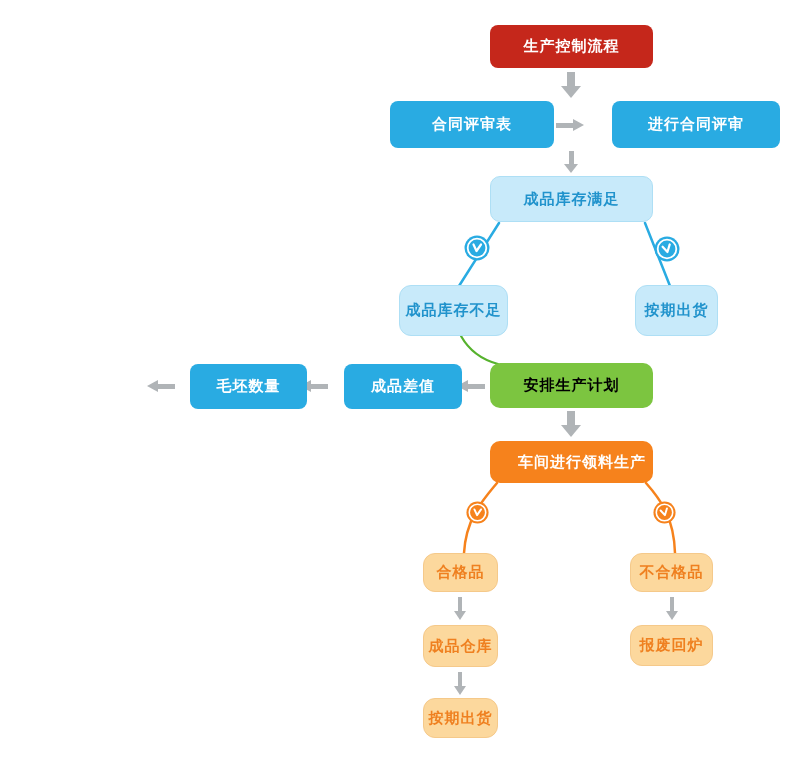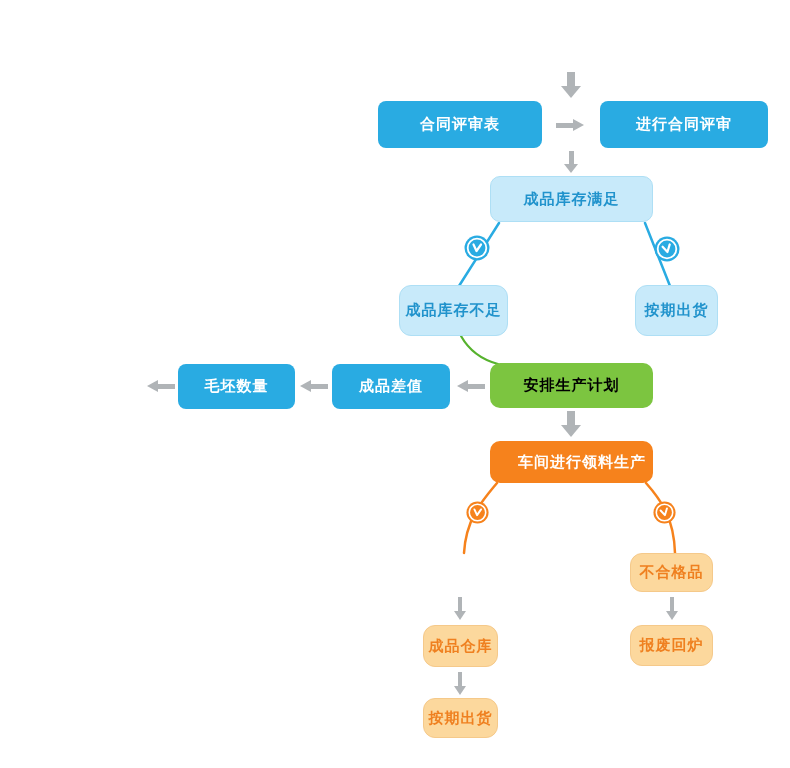--- a/index.html
+++ b/index.html
@@ -5,21 +5,21 @@
   html,body{margin:0;padding:0;background:#fff;}
   #canvas{
     position:relative;width:790px;height:768px;background:#ffffff;overflow:hidden;
     font-family:"Liberation Sans","DejaVu Sans",sans-serif;
   }
   .node{
     position:absolute;box-sizing:border-box;display:flex;align-items:center;justify-content:center;
     font-weight:bold;font-size:15px;letter-spacing:1px;z-index:3;
   }
   .red    {background:var(--red);color:#fff;border-radius:8px;}
-  .blue   {background:var(--blue);color:#fff;border-radius:8px;}
+  .blue   {background:var(--blue);color:#fff;border-radius:8px;margin-left:12px;}
   .green  {background:var(--green);color:#000000;border-radius:10px;}
   .orange {background:var(--orange);color:#fff;border-radius:10px;padding-left:21px;}
   .lblue  {background:var(--lightblue_bg);color:var(--lightblue_text);border:1px solid var(--lightblue_border);border-radius:12px;text-align:center;}
   .lorange{background:var(--lightorange_bg);color:var(--lightorange_text);border:1px solid var(--lightorange_border);border-radius:12px;}
 
   
   .arrow-v{position:absolute;z-index:2;display:flex;flex-direction:column;align-items:center;}
   .arrow-v .shaft{background:var(--arrow_gray);}
   .arrow-v .head{width:0;height:0;}
   .arrow-v.big .shaft{width:8px;height:14px;}
@@ -45,29 +45,31 @@
 <div id="canvas">
 
   <svg class="lines" width="790" height="768">
     <line x1="499" y1="223" x2="459" y2="286" stroke="var(--blue)" stroke-width="2.5" stroke-linecap="round"></line>
     <line x1="645" y1="223" x2="670" y2="286" stroke="var(--blue)" stroke-width="2.5" stroke-linecap="round"></line>
     <path d="M461,336 C470,352 483,360 498,364" fill="none" stroke="var(--green_line)" stroke-width="2.2" stroke-linecap="round"></path>
     <path d="M497,483 C483,500 466,518 464,553" fill="none" stroke="var(--orange)" stroke-width="2.5" stroke-linecap="round"></path>
     <path d="M646,483 C661,500 674,518 675,553" fill="none" stroke="var(--orange)" stroke-width="2.5" stroke-linecap="round"></path>
   </svg>
 
+  <div class="node red" style="left:490px;top:25px;width:163px;height:43px;">生产控制流程</div>
   <div class="node blue" style="left:378px;top:101px;width:164px;height:47px;">合同评审表</div>
   <div class="node blue" style="left:600px;top:101px;width:168px;height:47px;">进行合同评审</div>
   <div class="node lblue" style="left:490px;top:176px;width:163px;height:46px;border-radius:10px;">成品库存满足</div>
   <div class="node lblue" style="left:399px;top:285px;width:109px;height:51px;">成品库存不足</div>
   <div class="node lblue" style="left:635px;top:285px;width:83px;height:51px;">按期出货</div>
   <div class="node green" style="left:490px;top:363px;width:163px;height:45px;">安排生产计划</div>
   <div class="node blue" style="left:332px;top:364px;width:118px;height:45px;">成品差值</div>
   <div class="node blue" style="left:178px;top:364px;width:117px;height:45px;">毛坯数量</div>
   <div class="node orange" style="left:490px;top:441px;width:163px;height:42px;">车间进行领料生产</div>
+  <div class="node lorange" style="left:423px;top:553px;width:75px;height:39px;">合格品</div>
   <div class="node lorange" style="left:630px;top:553px;width:83px;height:39px;font-family:Liberation Serif, serif;">不合格品</div>
   <div class="node lorange" style="left:423px;top:625px;width:75px;height:42px;">成品仓库</div>
   <div class="node lorange" style="left:630px;top:625px;width:83px;height:41px;">报废回炉</div>
   <div class="node lorange" style="left:423px;top:698px;width:75px;height:40px;">按期出货</div>
 
   <div class="arrow-v big" style="left:551px;top:72px;width:40px;">
       <div class="shaft"></div>
       <div class="head"></div>
     </div>
   <div class="arrow-v mid" style="left:557px;top:151px;width:28px;">

